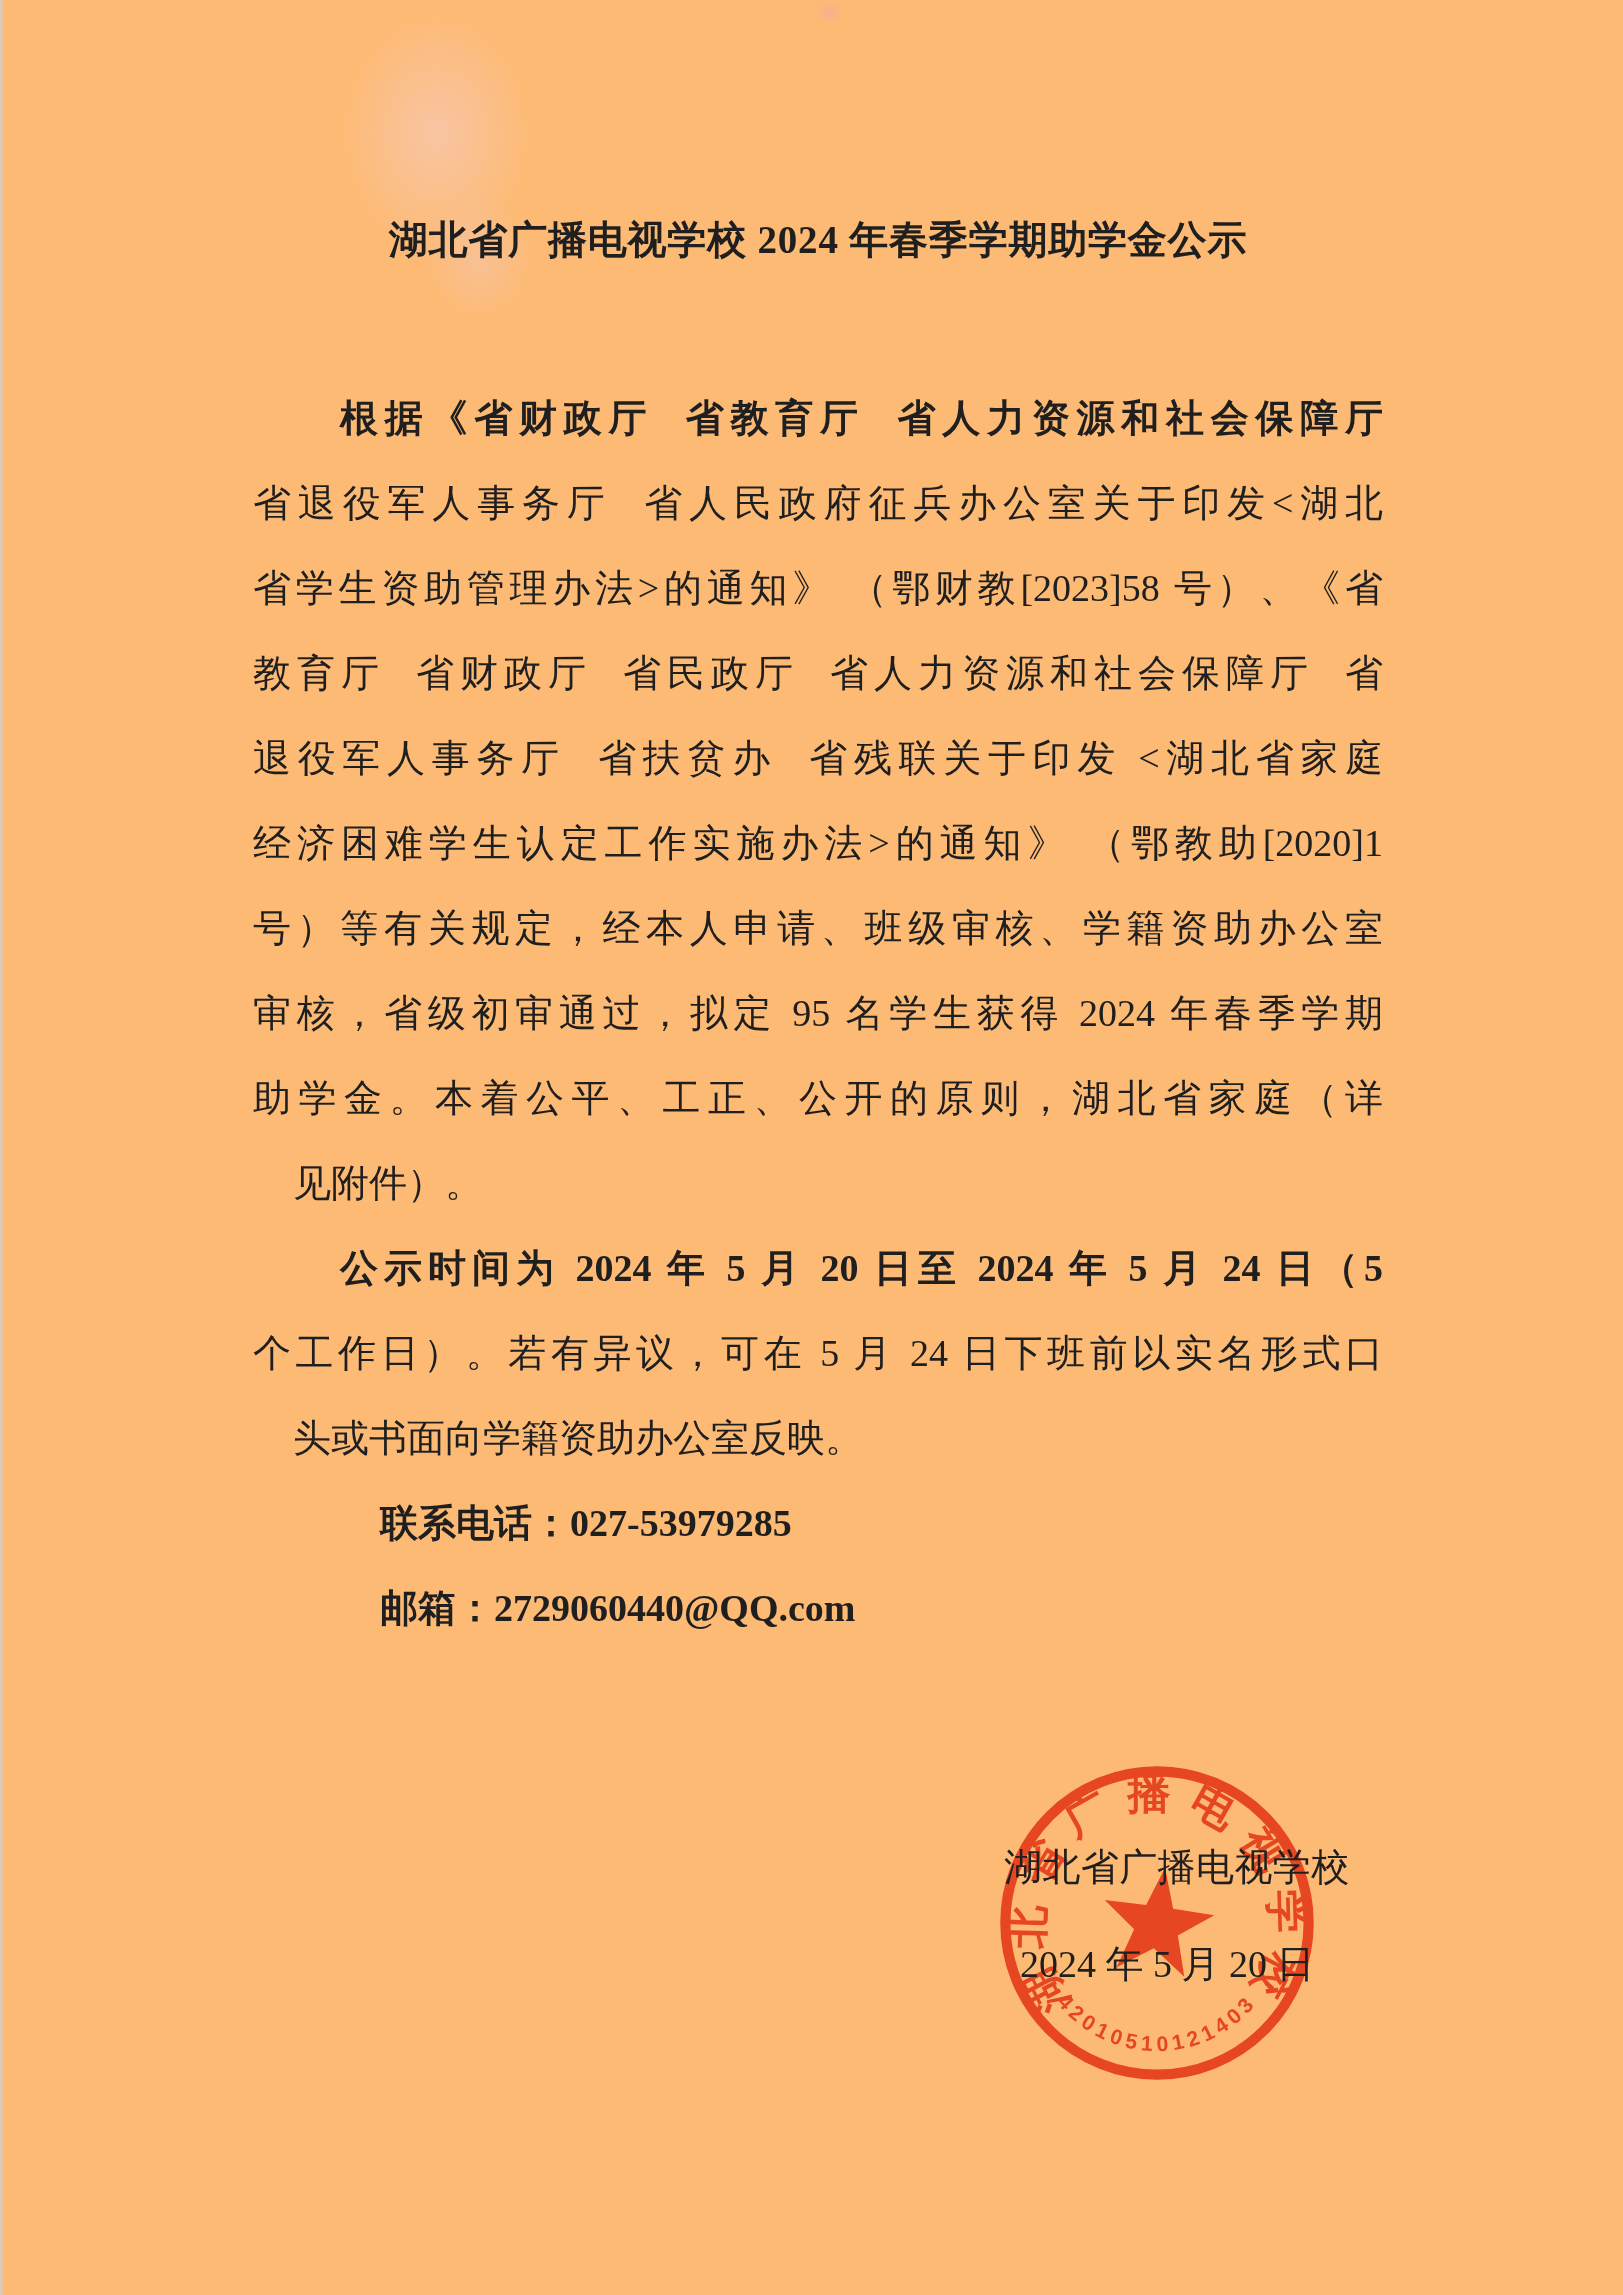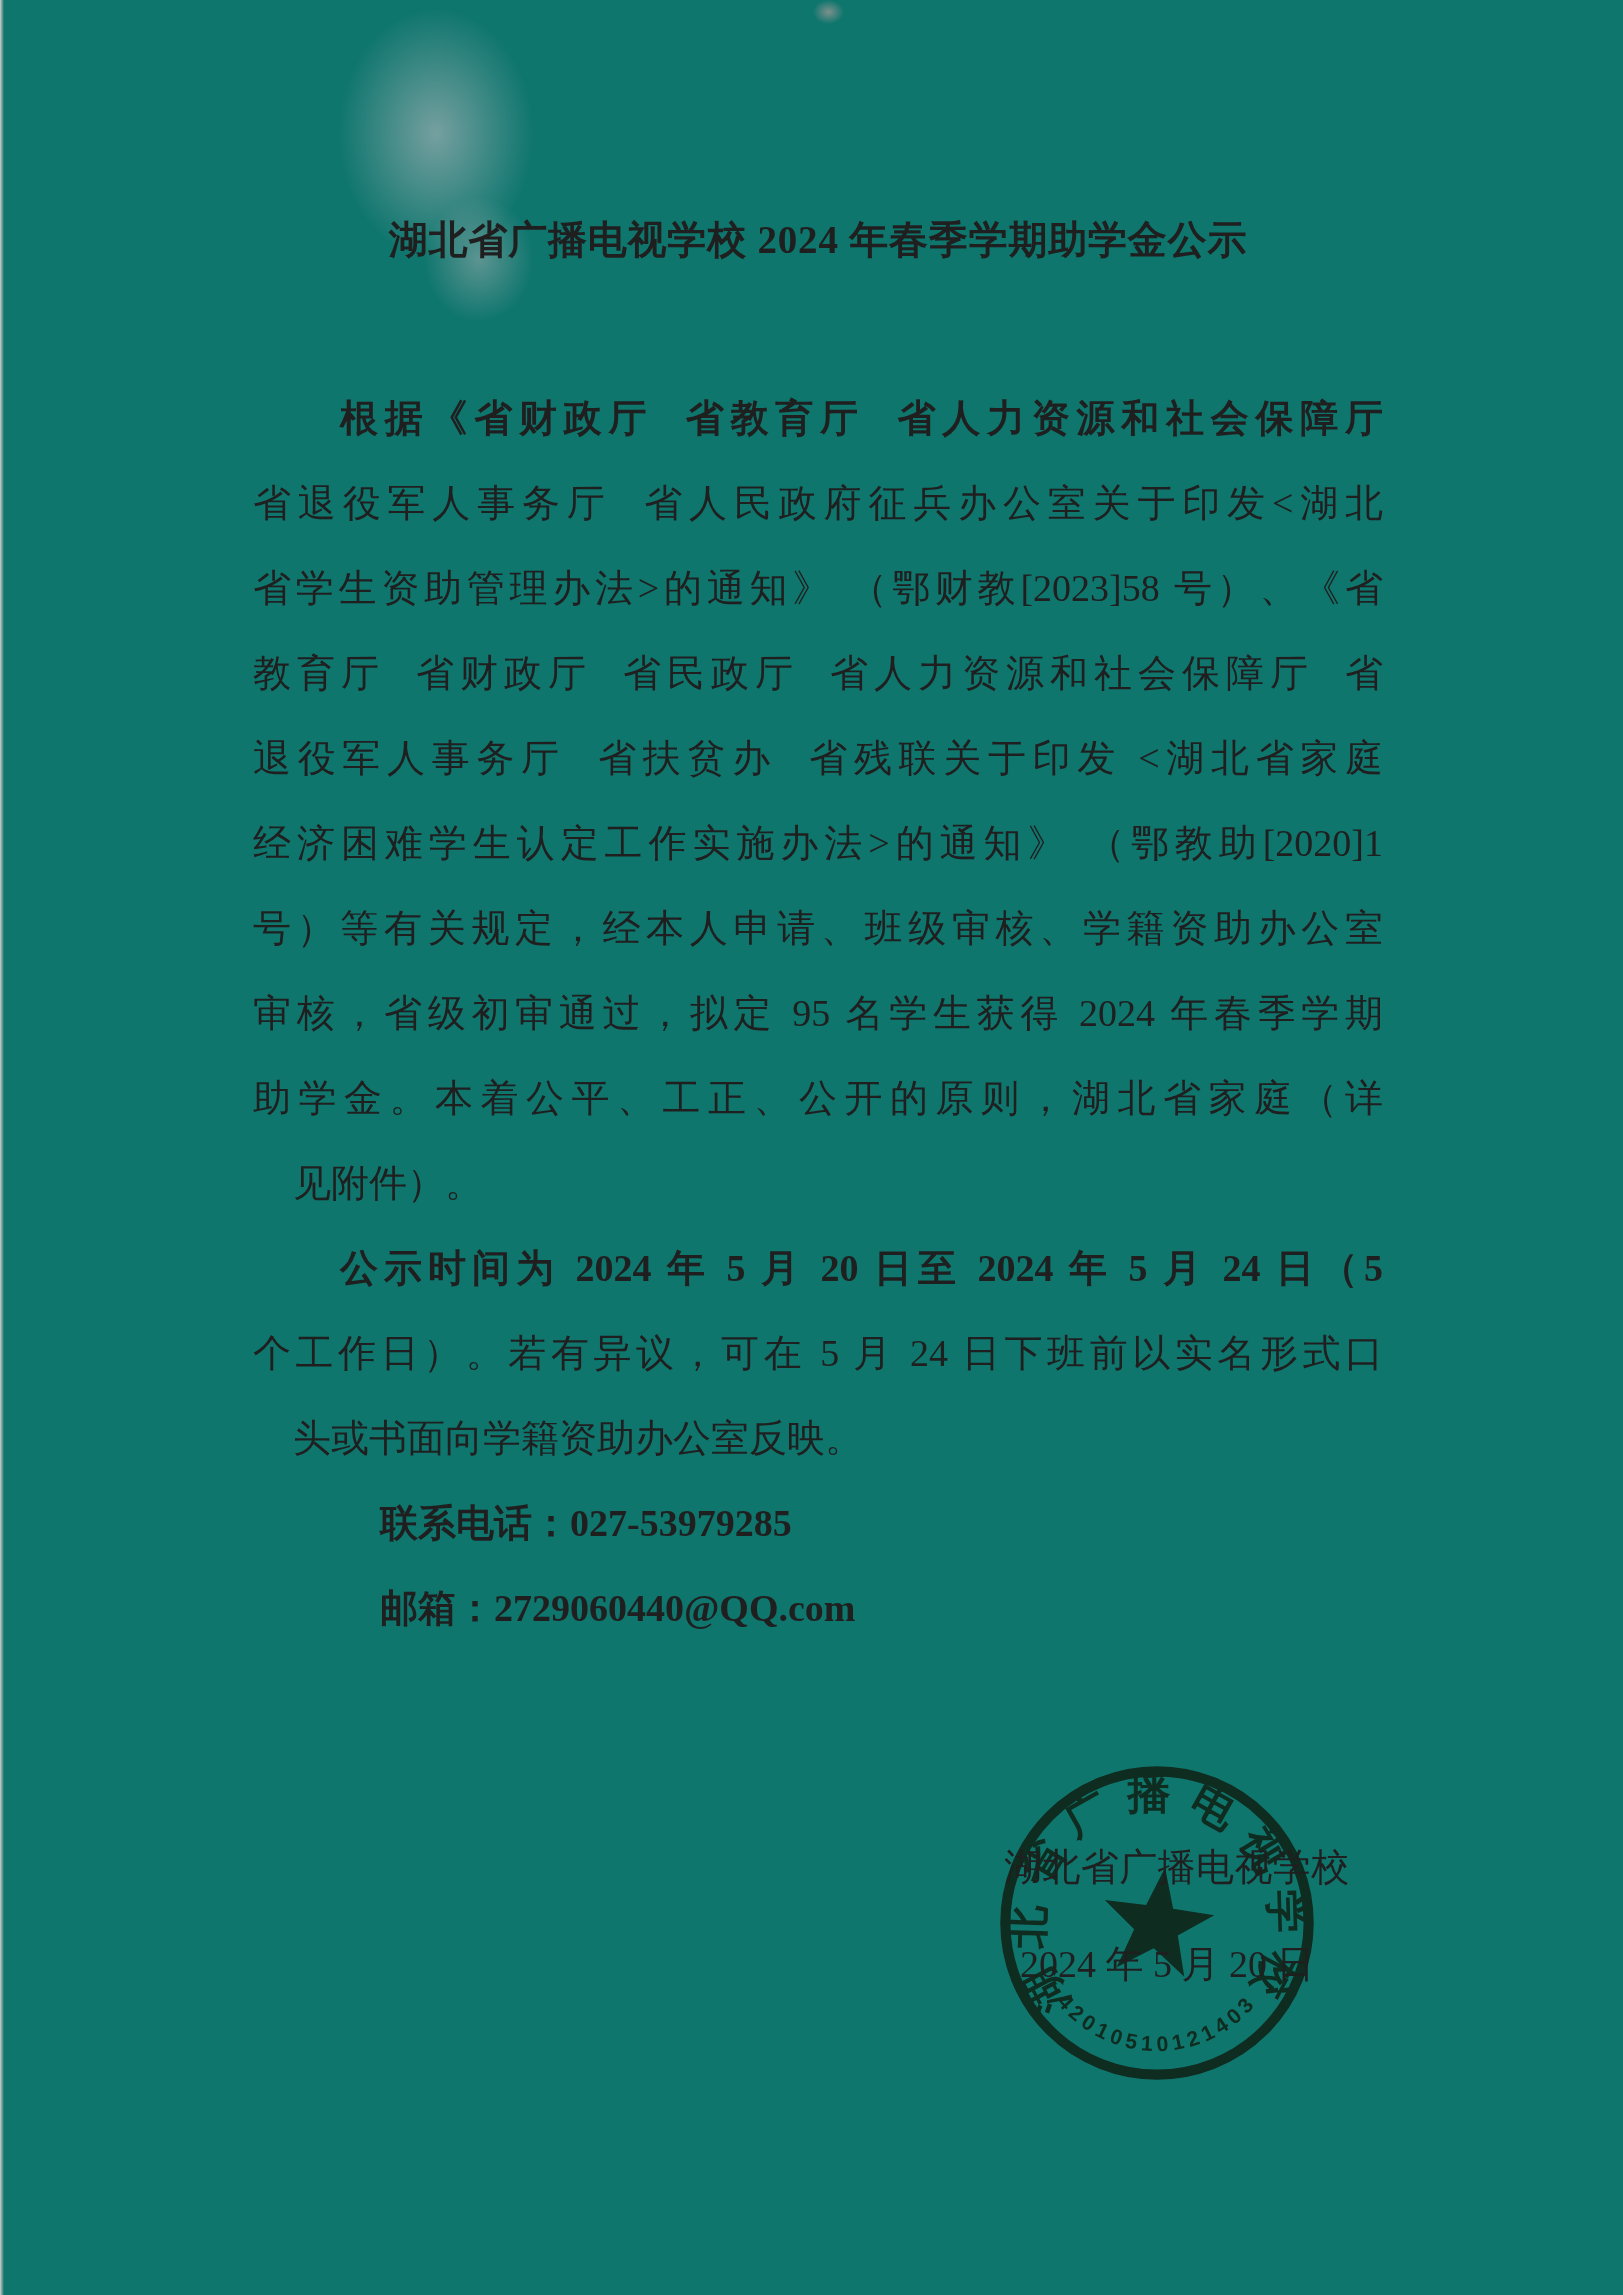--- a/index.html
+++ b/index.html
@@ -1,19 +1,19 @@
 <!DOCTYPE html>
 <html style="font-size:12.6px"><head>
 <meta charset="utf-8">
 <style>
   html,body{margin:0;padding:0;background:#9a9a9a;}
   .page{
     position:relative;
     width:1623px;height:2295px;
-    background:#0f766e;
+    background:#fdba74;
     overflow:hidden;
     font-family:"Liberation Serif","DejaVu Serif",serif;
     color:#1f1f1f;
   }
   
   .edge-strip{position:absolute;left:0;top:0;width:3.9px;height:100%;
     background:linear-gradient(to right,#cfcfcf,rgba(255,255,255,0));}
   .smudge{position:absolute;border-radius:50%;pointer-events:none;}
   .smudge.s1{left:338px;top:7.9px;width:196px;height:251px;
     background:radial-gradient(ellipse at center,rgba(242,210,220,0.45),rgba(255,255,255,0) 70%);}

